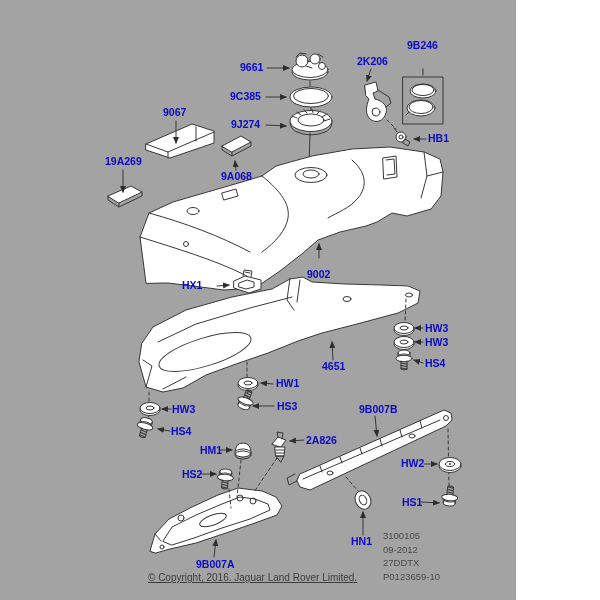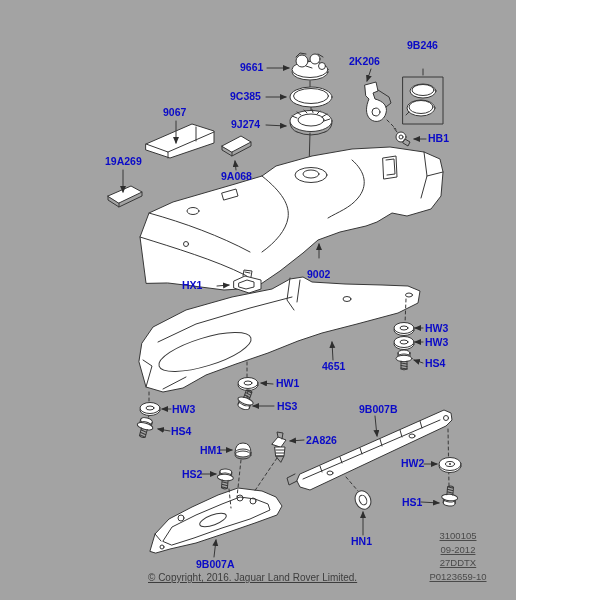--- a/index.html
+++ b/index.html
@@ -1,22 +1,22 @@
 <!DOCTYPE html>
 <html><head>
 <meta charset="utf-8">
 <style>
   html,body{margin:0;padding:0;background:#ffffff;}
   #stage{position:relative;width:516px;height:600px;background:#a3a3a3;overflow:hidden;
          font-family:"Liberation Sans",sans-serif;}
   #lineart{position:absolute;left:0;top:0;}
   .label{position:absolute;font:bold 10.5px "Liberation Sans",sans-serif;
          color:#0a0ac8;white-space:nowrap;cursor:pointer;line-height:11px;}
-  .docinfo{position:absolute;left:412px;top:529px;width:92px;text-align:center;
-           font:9.5px "Liberation Sans",sans-serif;color:#4a4a4a;line-height:13.5px;text-decoration:underline;}
+  .docinfo{position:absolute;left:383px;top:529px;width:92px;
+           font:9.5px "Liberation Sans",sans-serif;color:#4a4a4a;line-height:13.5px;}
   .copyright{position:absolute;left:148px;top:572px;width:315px;text-align:left;
              font:10px "Liberation Sans",sans-serif;color:#3d3d3d;text-decoration:underline;}
 </style>
 </head>
 <body>
 
 <div id="stage">
 
 <svg id="lineart" width="600" height="600" viewBox="0 0 600 600" stroke="#383838" fill="none" stroke-width="1" stroke-linejoin="round" stroke-linecap="round">
   <defs>
@@ -242,21 +242,21 @@
     <path d="M214,557 L216,540" marker-end="url(#arr)"></path>
   </g>
 </svg>
 
 <div class="label" style="left:240px;top:62px">9661</div>
 <div class="label" style="left:230px;top:91px">9C385</div>
 <div class="label" style="left:163px;top:107px">9067</div>
 <div class="label" style="left:231px;top:119px">9J274</div>
 <div class="label" style="left:105px;top:156px">19A269</div>
 <div class="label" style="left:221px;top:171px">9A068</div>
-<div class="label" style="left:349px;top:56px">2K206</div>
+<div class="label" style="left:357px;top:56px">2K206</div>
 <div class="label" style="left:407px;top:40px">9B246</div>
 <div class="label" style="left:428px;top:133px">HB1</div>
 <div class="label" style="left:307px;top:269px">9002</div>
 <div class="label" style="left:182px;top:280px">HX1</div>
 <div class="label" style="left:425px;top:323px">HW3</div>
 <div class="label" style="left:425px;top:337px">HW3</div>
 <div class="label" style="left:425px;top:358px">HS4</div>
 <div class="label" style="left:322px;top:361px">4651</div>
 <div class="label" style="left:276px;top:378px">HW1</div>
 <div class="label" style="left:277px;top:401px">HS3</div>

